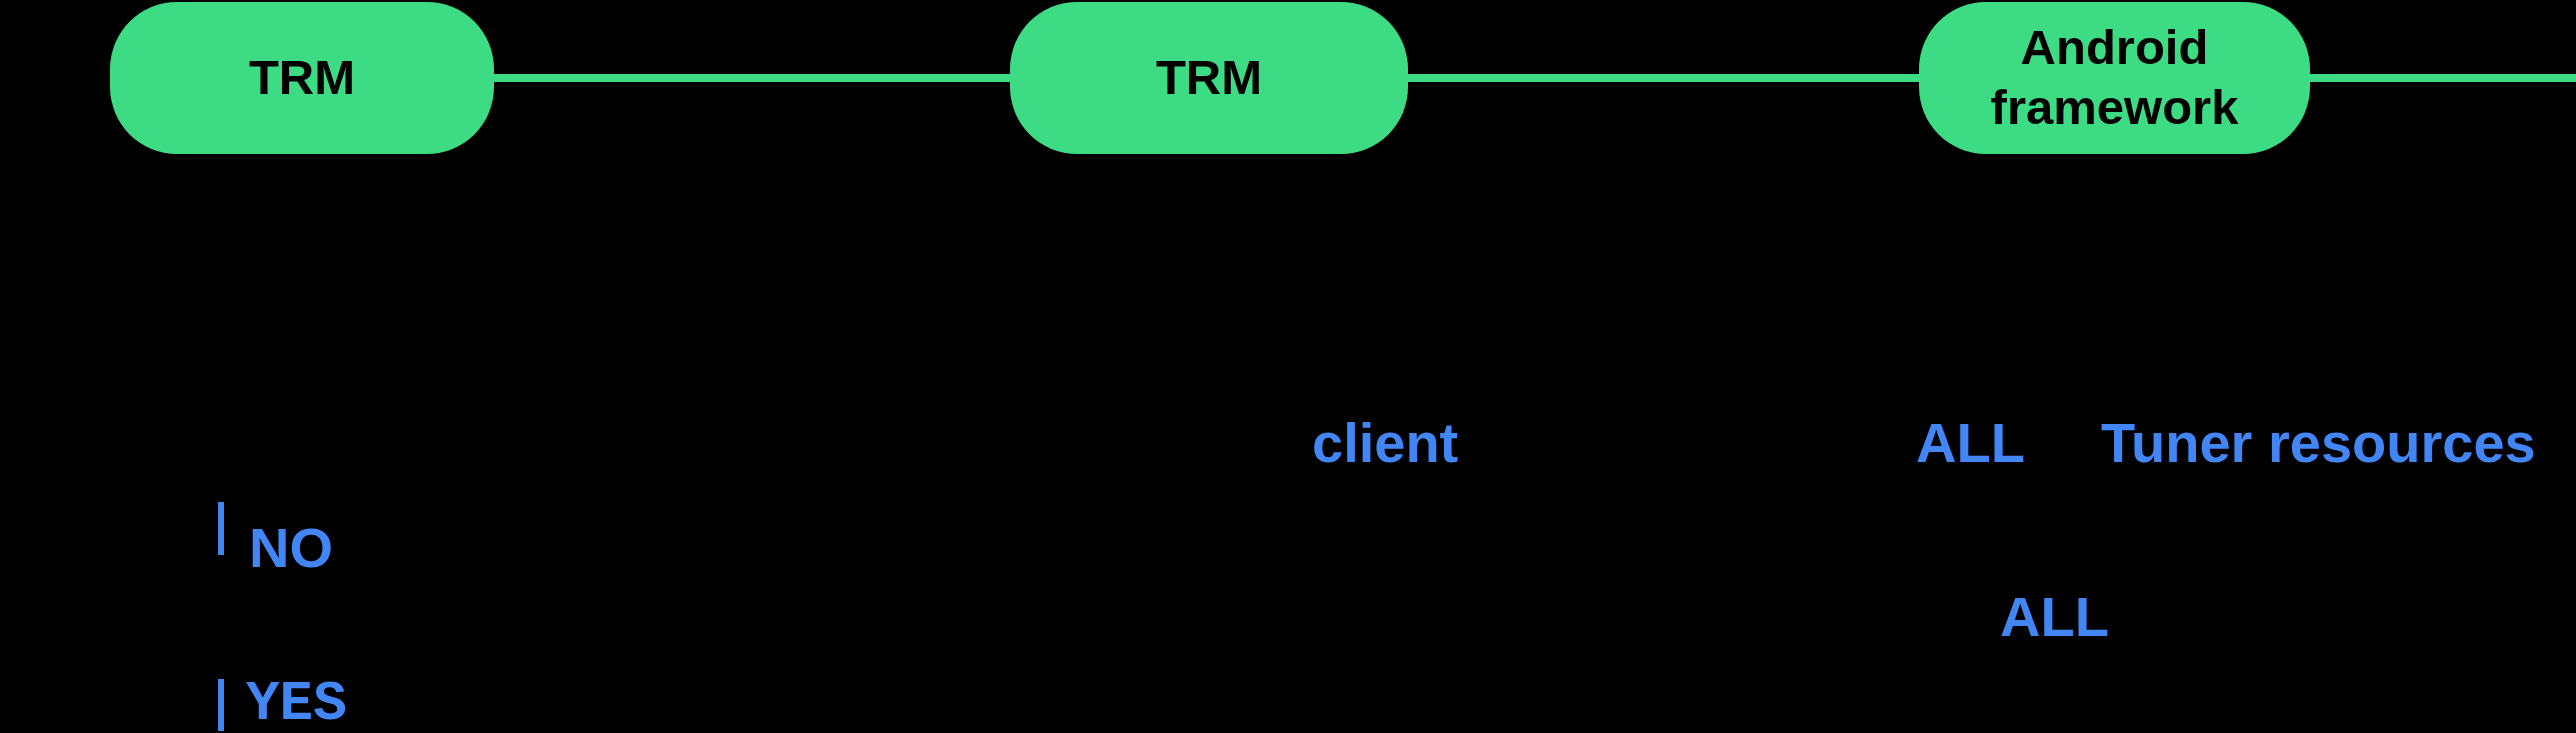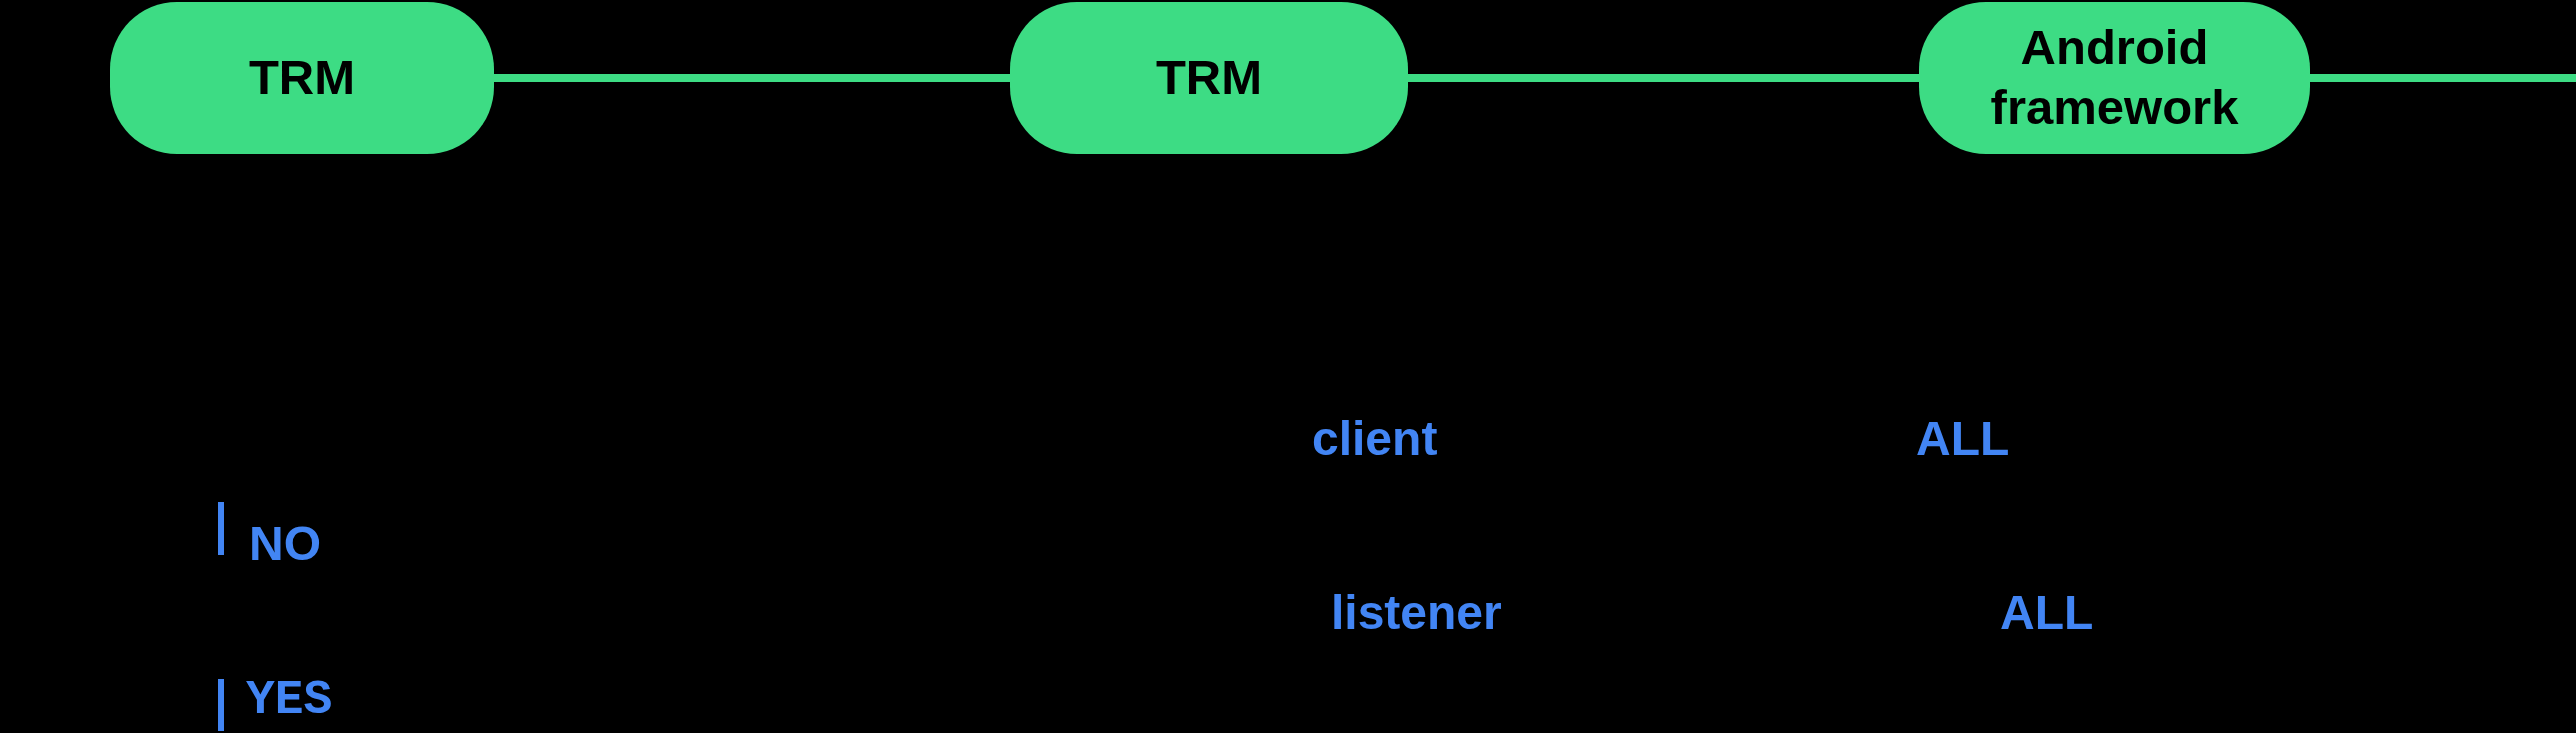--- a/index.html
+++ b/index.html
@@ -39,21 +39,21 @@
     font-weight: bold;
     line-height: 1.22;
     z-index: 2;
   }
   .pill-1 { left: 110px;  width: 384px; }
   .pill-2 { left: 1010px; width: 398px; }
   .pill-3 { left: 1919px; width: 391px; padding: 0 41px; box-sizing: border-box; align-items: center; }
   .blabel {
     position: absolute;
     color: var(--label-blue, #4285f4);
-    font-size: 48px;
+    font-size: 56px;
     font-weight: bold;
     line-height: 1;
     white-space: nowrap;
     z-index: 3;
   }
   .row1 { top: 415px; }
   .row2 { top: 520px; }
   .row3 { top: 589px; }
   .row4 { top: 676px; }
   .at-client   { left: 1312px; }
@@ -89,26 +89,26 @@
   </div>
 
   <div class="pill pill-3">
     <span>Android framework</span>
   </div>
 
   <span class="blabel row1 at-client">client</span>
 
   <span class="blabel row1 at-all1">ALL</span>
 
+  <span class="blabel row1 at-tuner">Tuner resources</span>
 
   <div class="vbar vbar-no"></div>
 
   <span class="blabel row2 at-no">NO</span>
 
-  <span class="blabel row3 at-listener">listener</span>
 
   <span class="blabel row3 at-all2">ALL</span>
 
   <div class="vbar vbar-yes"></div>
 
   <span class="blabel row4 at-yes">YES</span>
 
 </div>
 
 

